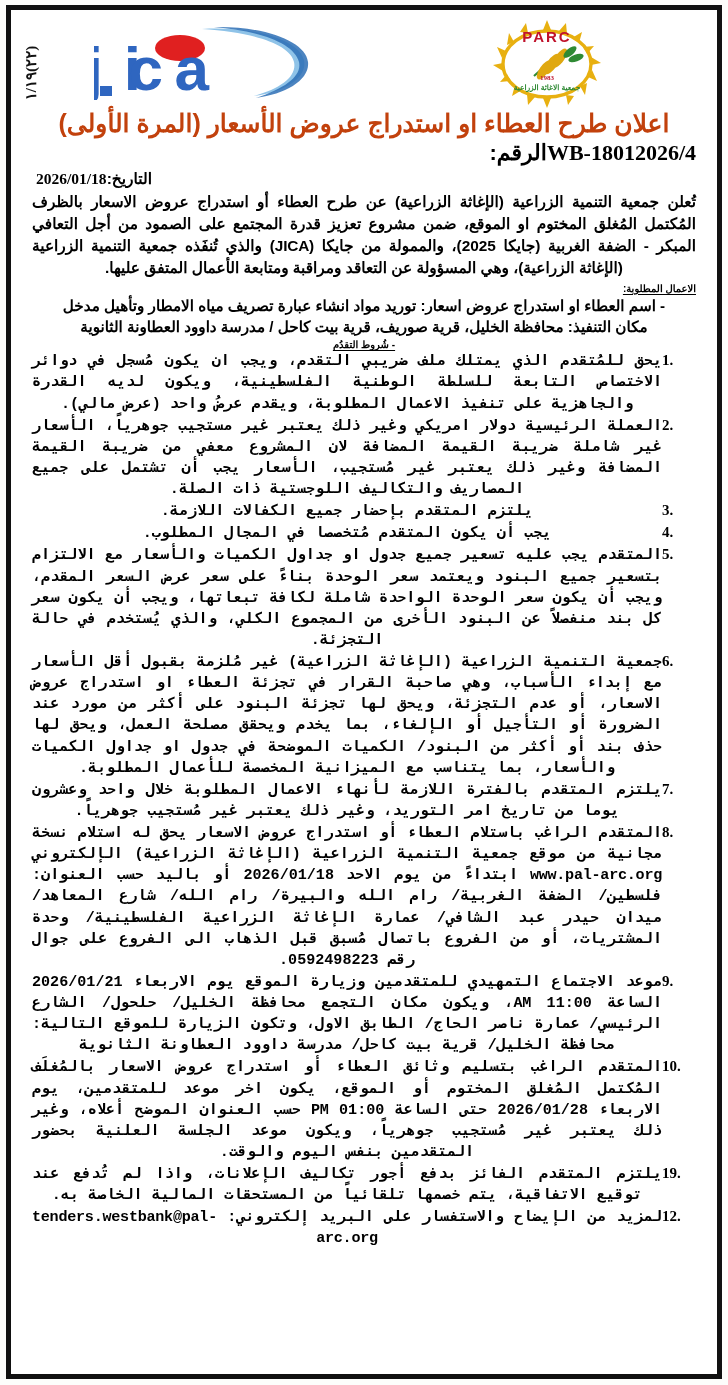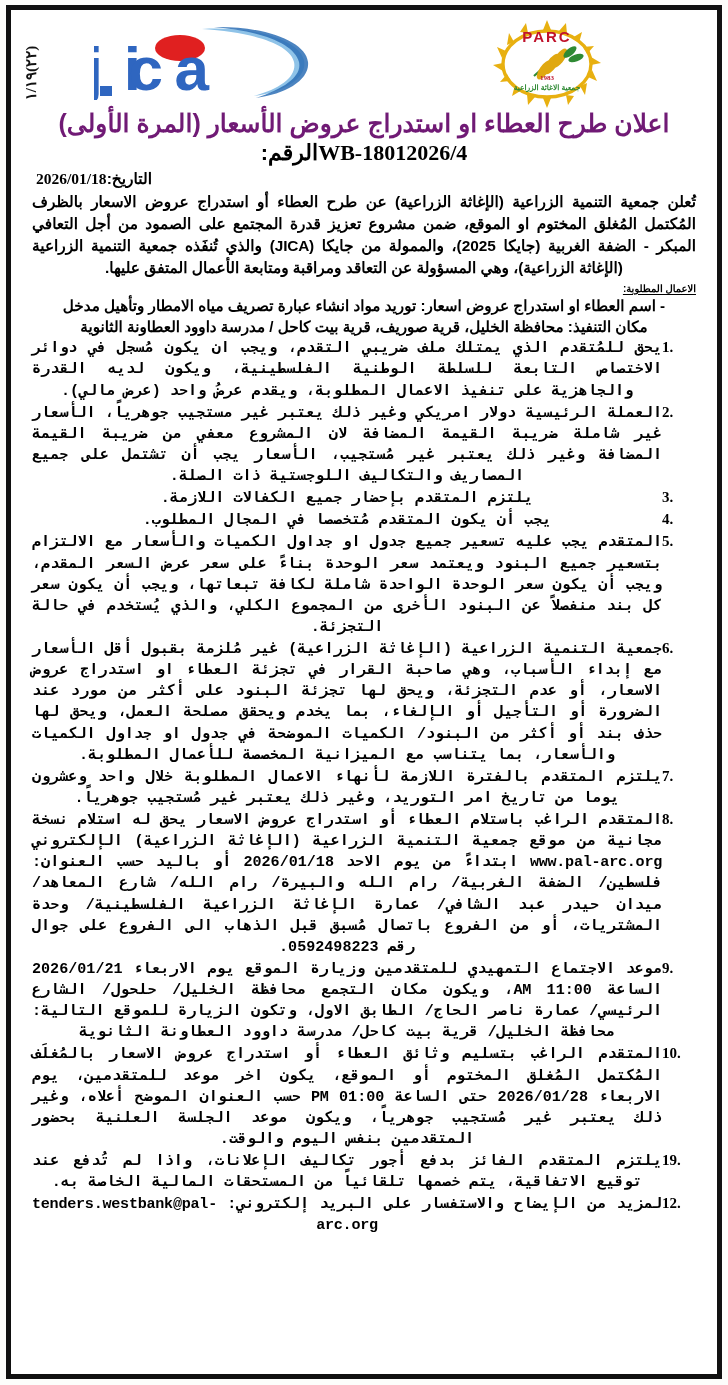--- a/index.html
+++ b/index.html
@@ -101,24 +101,24 @@
 
   
   .main-title {
     text-align: center;
     font-family: "Liberation Sans", sans-serif;
     font-weight: 700;
     font-size: 25px;
     line-height: 1.25;
     letter-spacing: -0.3px;
     margin: 2px 0 1px 0;
-    color: #701a75;
+    color: #c2410c;
   }
   .ref-line {
-    text-align: center;
+    text-align: right;
     font-family: "Liberation Sans", sans-serif;
     font-weight: 700;
     font-size: 22px;
     line-height: 1.2;
     margin: 0 0 3px 0;
   }
   .ref-line .num {
     font-family: "Liberation Serif", serif;
     font-weight: 700;
     direction: ltr;
@@ -293,20 +293,21 @@
     <div class="date-line">
       <span>التاريخ:</span><span class="num">2026/01/18</span>
     </div>
 
     <p class="intro">تُعلن جمعية التنمية الزراعية (الإغاثة الزراعية) عن طرح العطاء أو استدراج عروض الاسعار بالظرف المُكتمل المُغلق المختوم او الموقع، ضمن مشروع تعزيز قدرة المجتمع على الصمود من أجل التعافي المبكر - الضفة الغربية (جايكا 2025)، والممولة من جايكا (JICA) والذي تُنفَذه جمعية التنمية الزراعية (الإغاثة الزراعية)، وهي المسؤولة عن التعاقد ومراقبة ومتابعة الأعمال المتفق عليها.</p>
 
     <div class="sec-head">الاعمال المطلوبة:</div>
     <p class="dash-line">- اسم العطاء او استدراج عروض اسعار: توريد مواد انشاء عبارة تصريف مياه الامطار وتأهيل مدخل</p>
     <p class="dash-line">مكان التنفيذ: محافظة الخليل، قرية صوريف، قرية بيت كاحل / مدرسة داوود العطاونة الثانوية</p>
 
+    <div class="sec-head center-head">- شُروط التقدُم</div>
 
     <ol class="conditions">
       <li>
         <span class="li-num">1.</span>
         <span class="li-text">يحق للمُتقدم الذي يمتلك ملف ضريبي التقدم، ويجب ان يكون مُسجل في دوائر الاختصاص التابعة للسلطة الوطنية الفلسطينية، ويكون لديه القدرة والجاهزية على تنفيذ الاعمال المطلوبة، ويقدم عرضُ واحد (عرض مالي).</span>
       </li>
       <li>
         <span class="li-num">2.</span>
         <span class="li-text">العملة الرئيسية دولار امريكي وغير ذلك يعتبر غير مستجيب جوهرياً، الأسعار غير شاملة ضريبة القيمة المضافة لان المشروع معفي من ضريبة القيمة المضافة وغير ذلك يعتبر غير مُستجيب، الأسعار يجب أن تشتمل على جميع المصاريف والتكاليف اللوجستية ذات الصلة.</span>
       </li>

